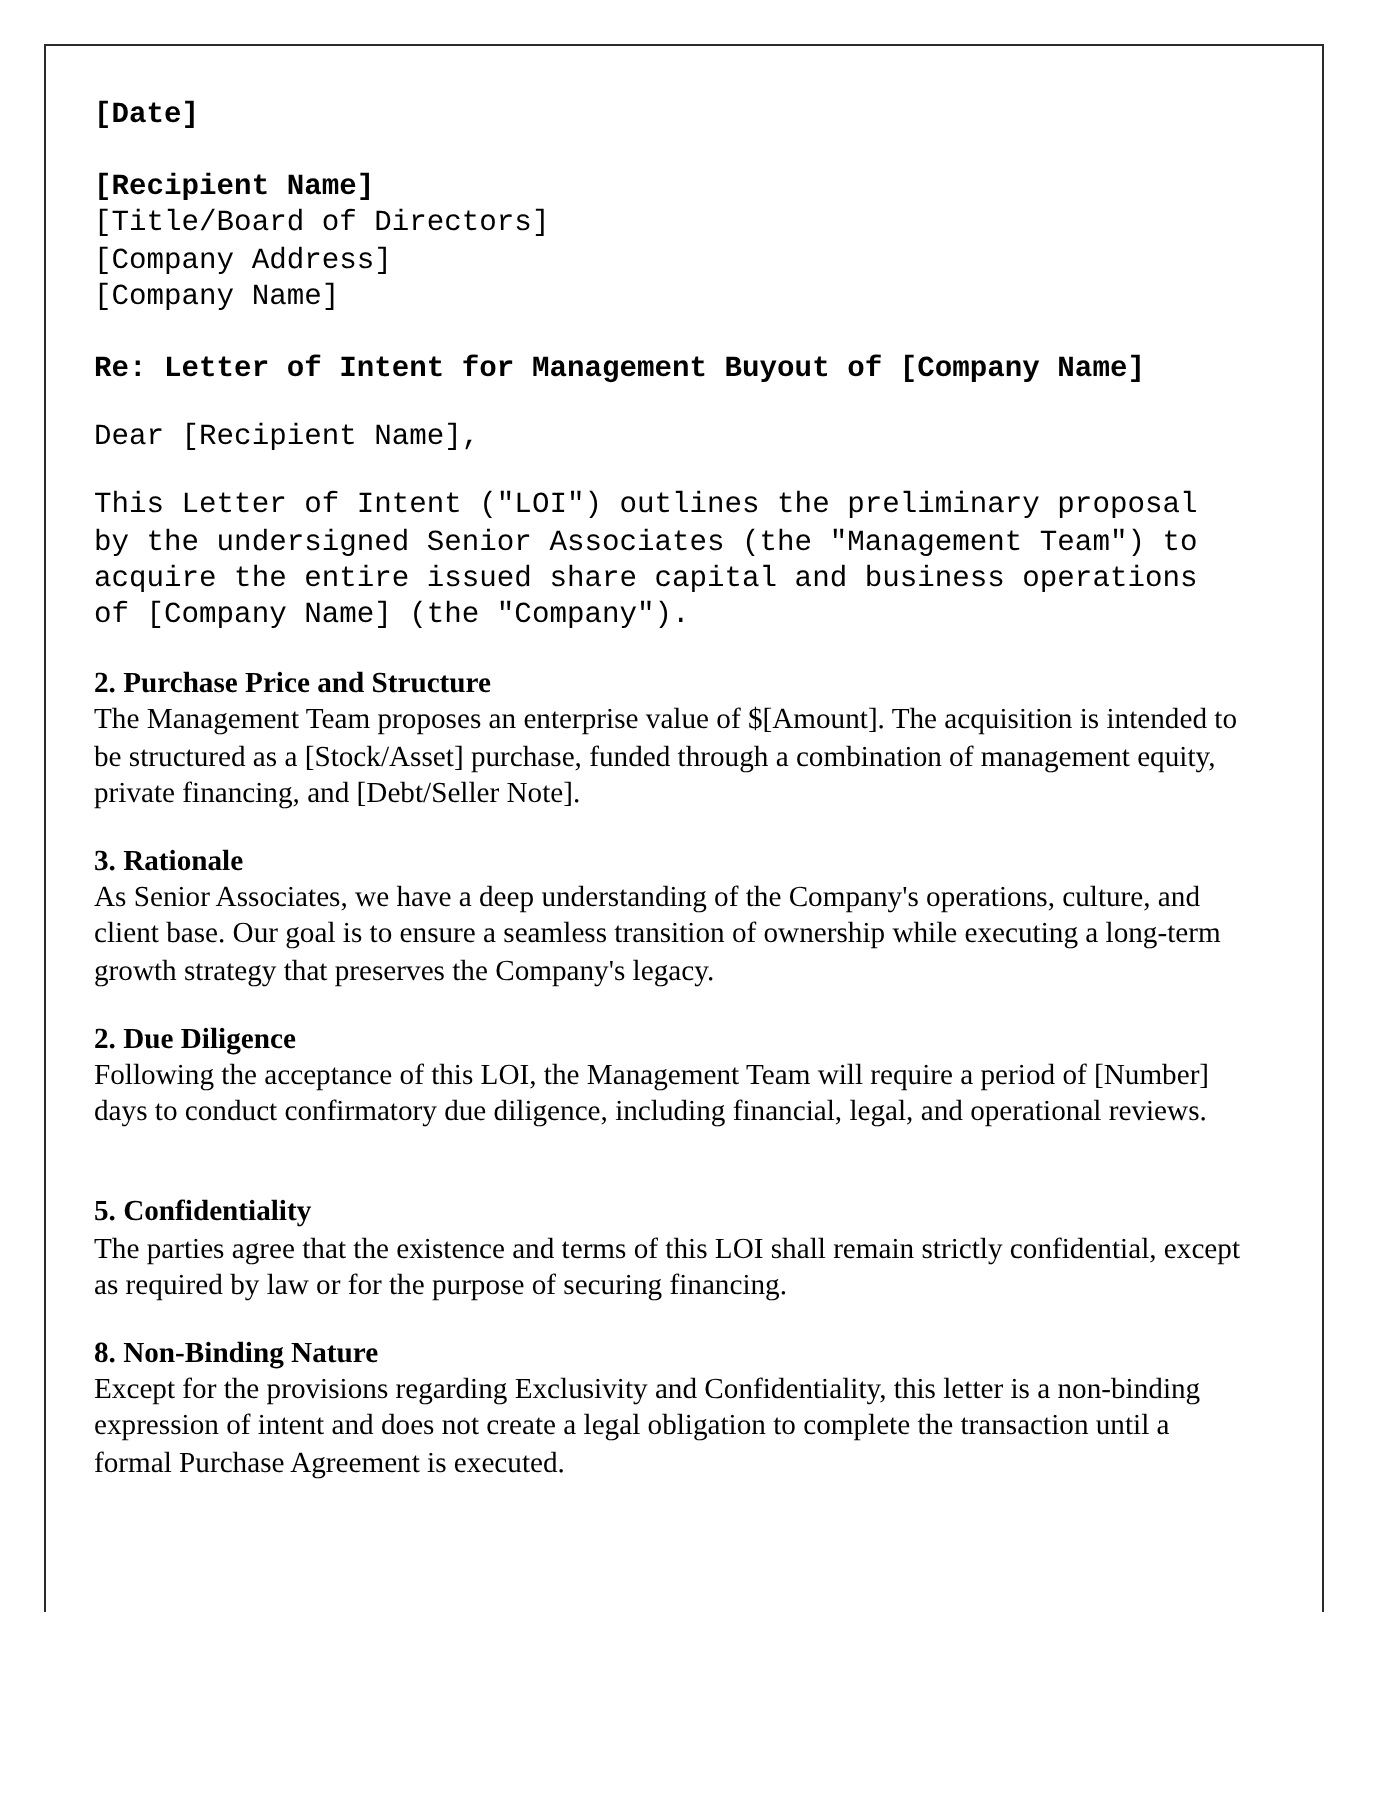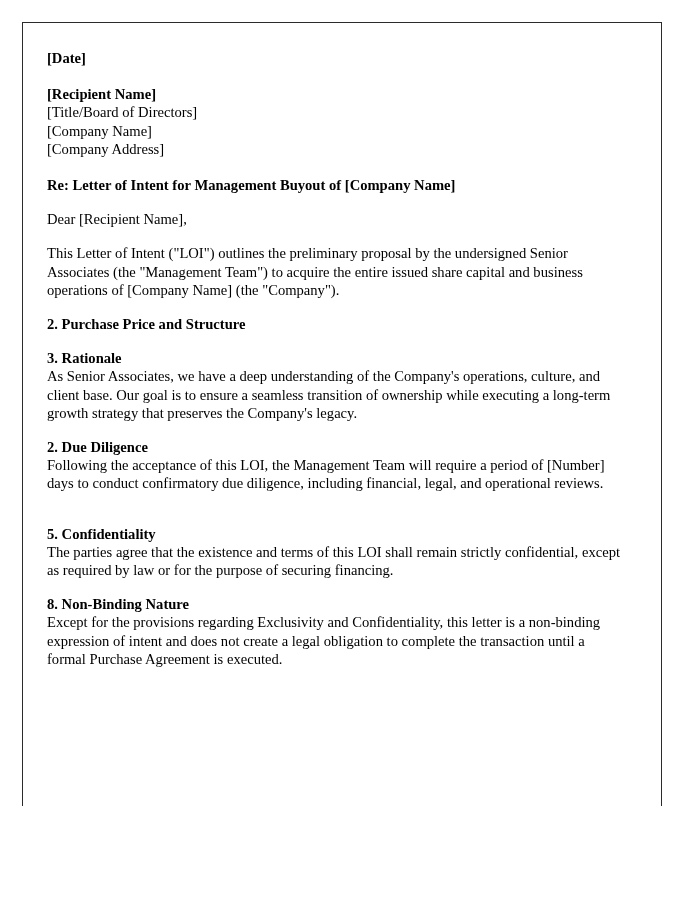--- a/index.html
+++ b/index.html
@@ -41,20 +41,21 @@
   .doc-line {
     font-size: 14.6px;
     line-height: 18.2px;
     white-space: pre-wrap;
   }
   .bold {
     font-weight: bold;
   }
   .block {
     margin: 0;
+    font-family: Liberation Mono, monospace;
   }
   
   .gap-lg { height: 18px; }
   .gap-md { height: 16px; }
   .section { margin: 0; }
   .section-heading {
     font-size: 14.6px;
     line-height: 18.2px;
     font-weight: bold;
     margin: 0;
@@ -73,40 +74,41 @@
   <div id="document-page">
     <div id="document-body">
 
       <div class="doc-line bold block">[Date]</div>
 
       <div class="gap-lg"></div>
 
       <div>
         <div class="doc-line bold block">[Recipient Name]</div>
         <div class="doc-line block">[Title/Board of Directors]</div>
+        <div class="doc-line block">[Company Address]</div>
         <div class="doc-line block">[Company Name]</div>
-        <div class="doc-line block">[Company Address]</div>
       </div>
 
       <div class="gap-lg"></div>
 
       <div class="doc-line bold block">Re: Letter of Intent for Management Buyout of [Company Name]</div>
 
       <div class="gap-md"></div>
 
       <div class="doc-line block">Dear [Recipient Name],</div>
 
       <div class="gap-md"></div>
 
       <div class="doc-line block">This Letter of Intent ("LOI") outlines the preliminary proposal by the undersigned Senior Associates (the "Management Team") to acquire the entire issued share capital and business operations of [Company Name] (the "Company").</div>
 
       <div class="gap-md"></div>
 
       <div class="section">
         <div class="section-heading">2. Purchase Price and Structure</div>
+        <div class="section-body">The Management Team proposes an enterprise value of $[Amount]. The acquisition is intended to be structured as a [Stock/Asset] purchase, funded through a combination of management equity, private financing, and [Debt/Seller Note].</div>
       </div>
 
       <div class="gap-md"></div>
 
       <div class="section">
         <div class="section-heading">3. Rationale</div>
         <div class="section-body">As Senior Associates, we have a deep understanding of the Company's operations, culture, and client base. Our goal is to ensure a seamless transition of ownership while executing a long-term growth strategy that preserves the Company's legacy.</div>
       </div>
 
       <div class="gap-md"></div>

